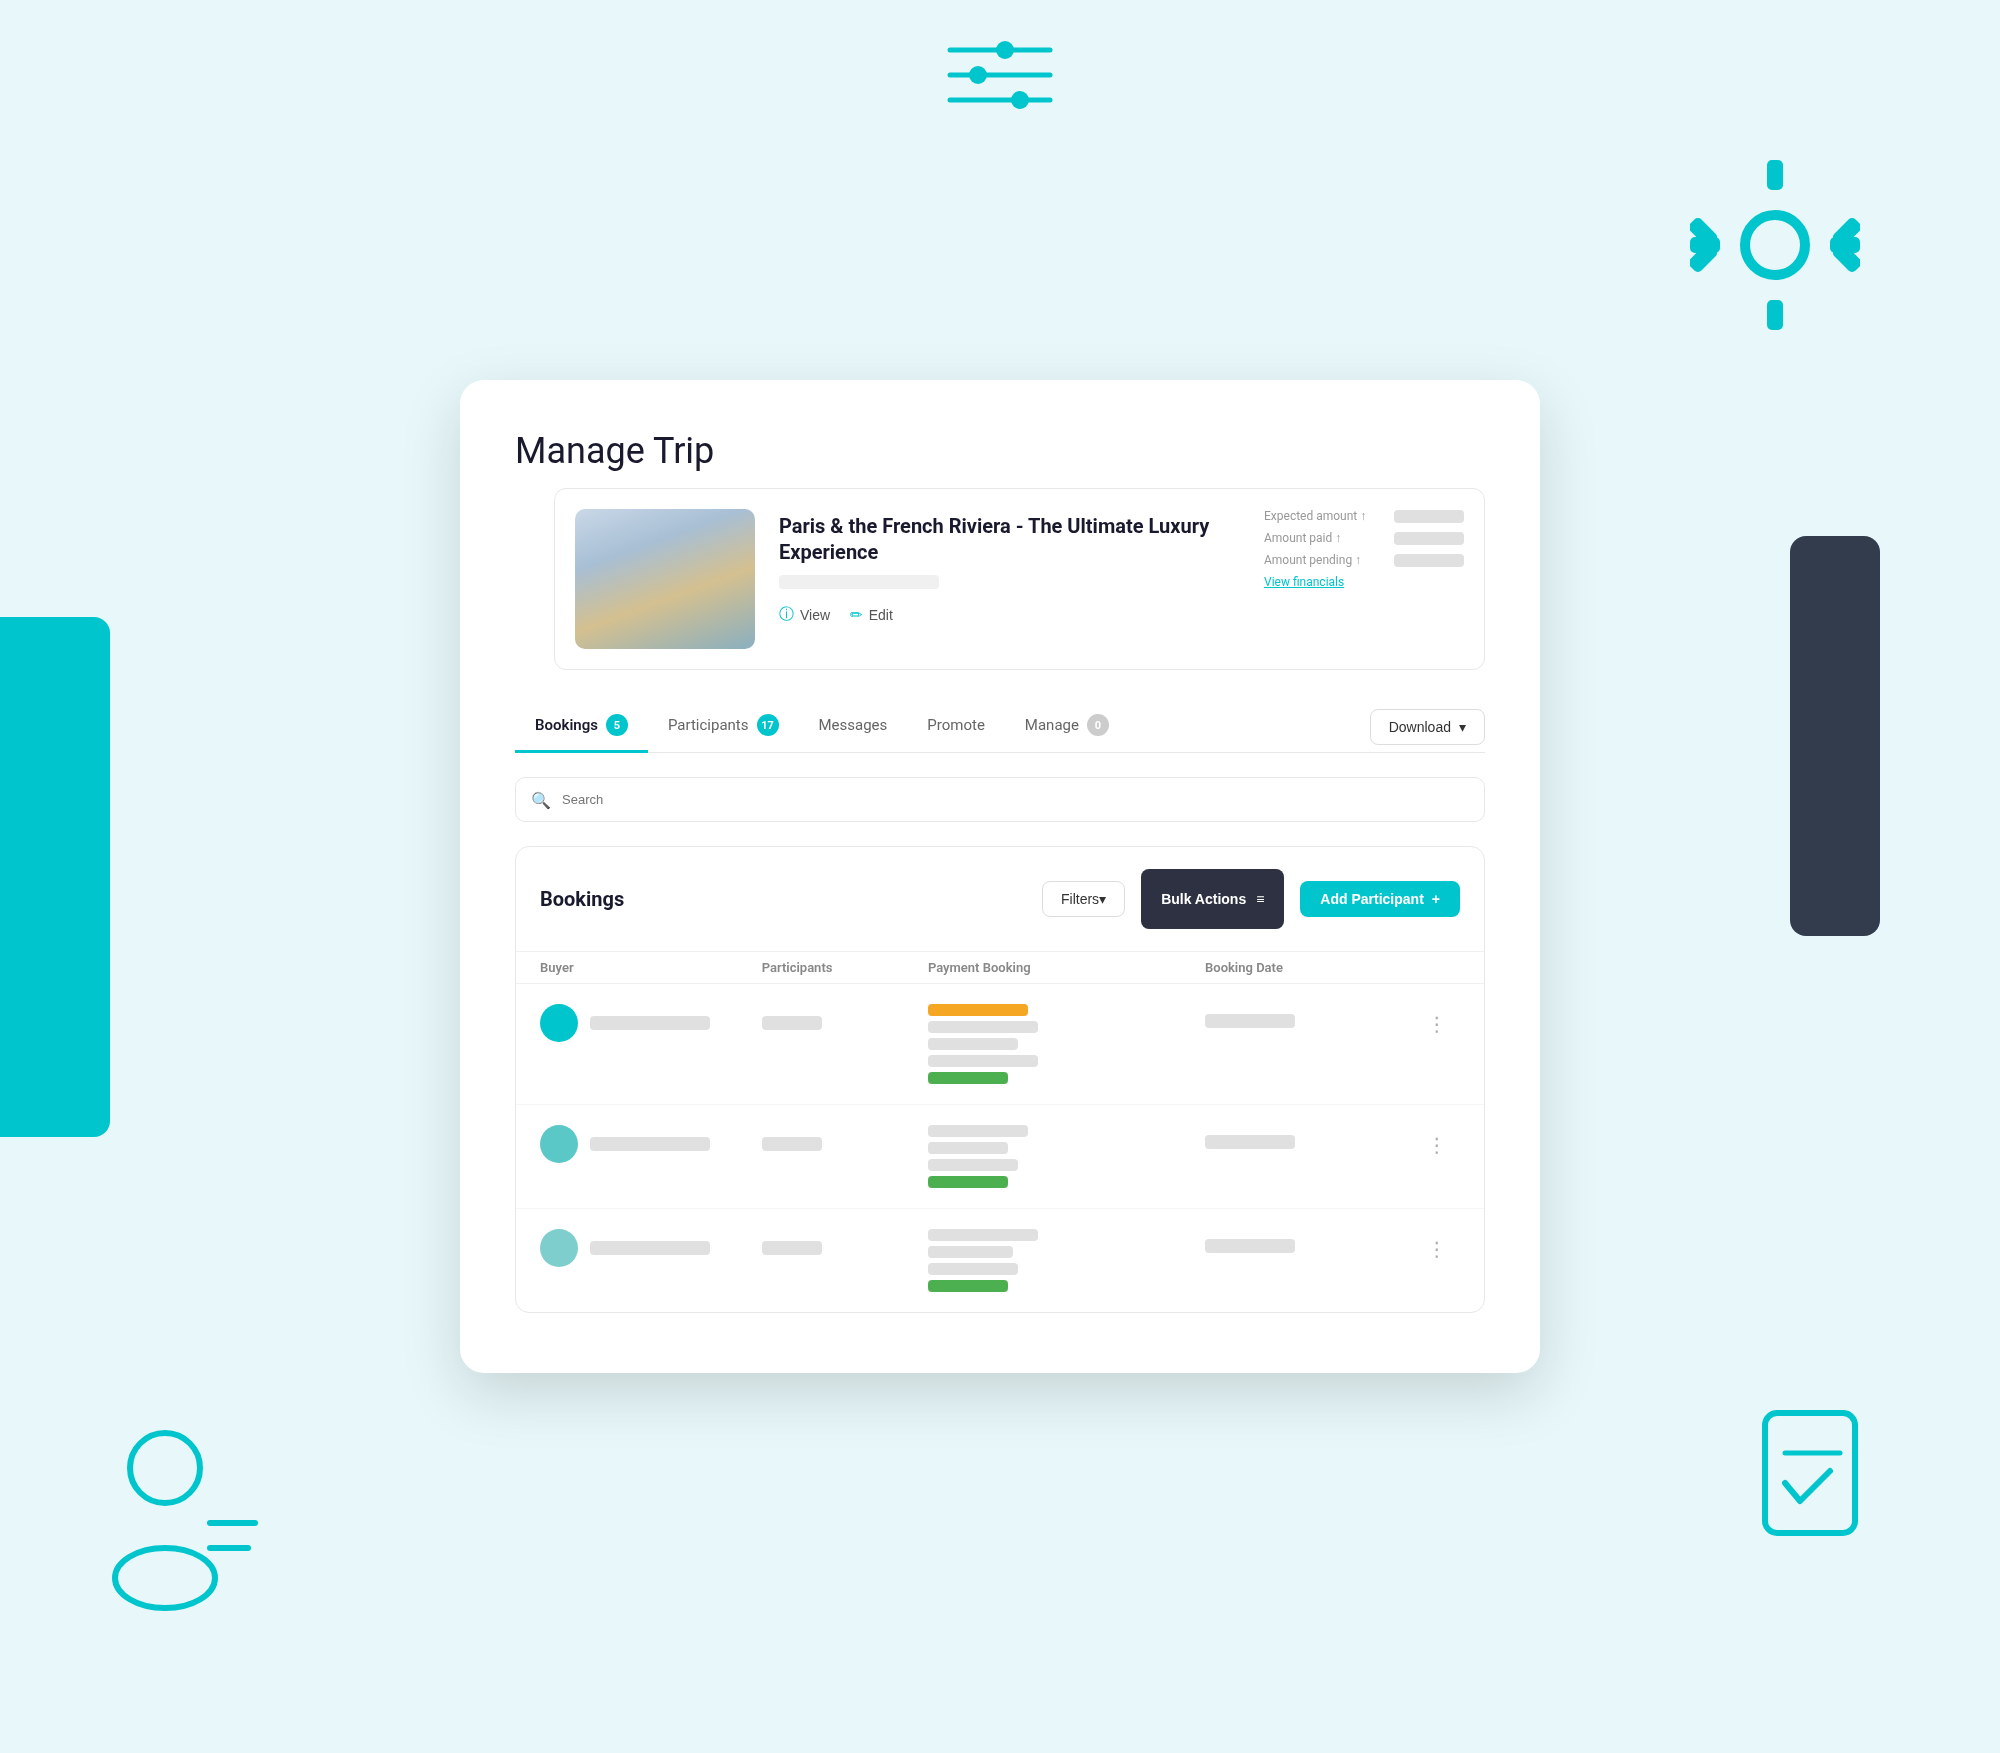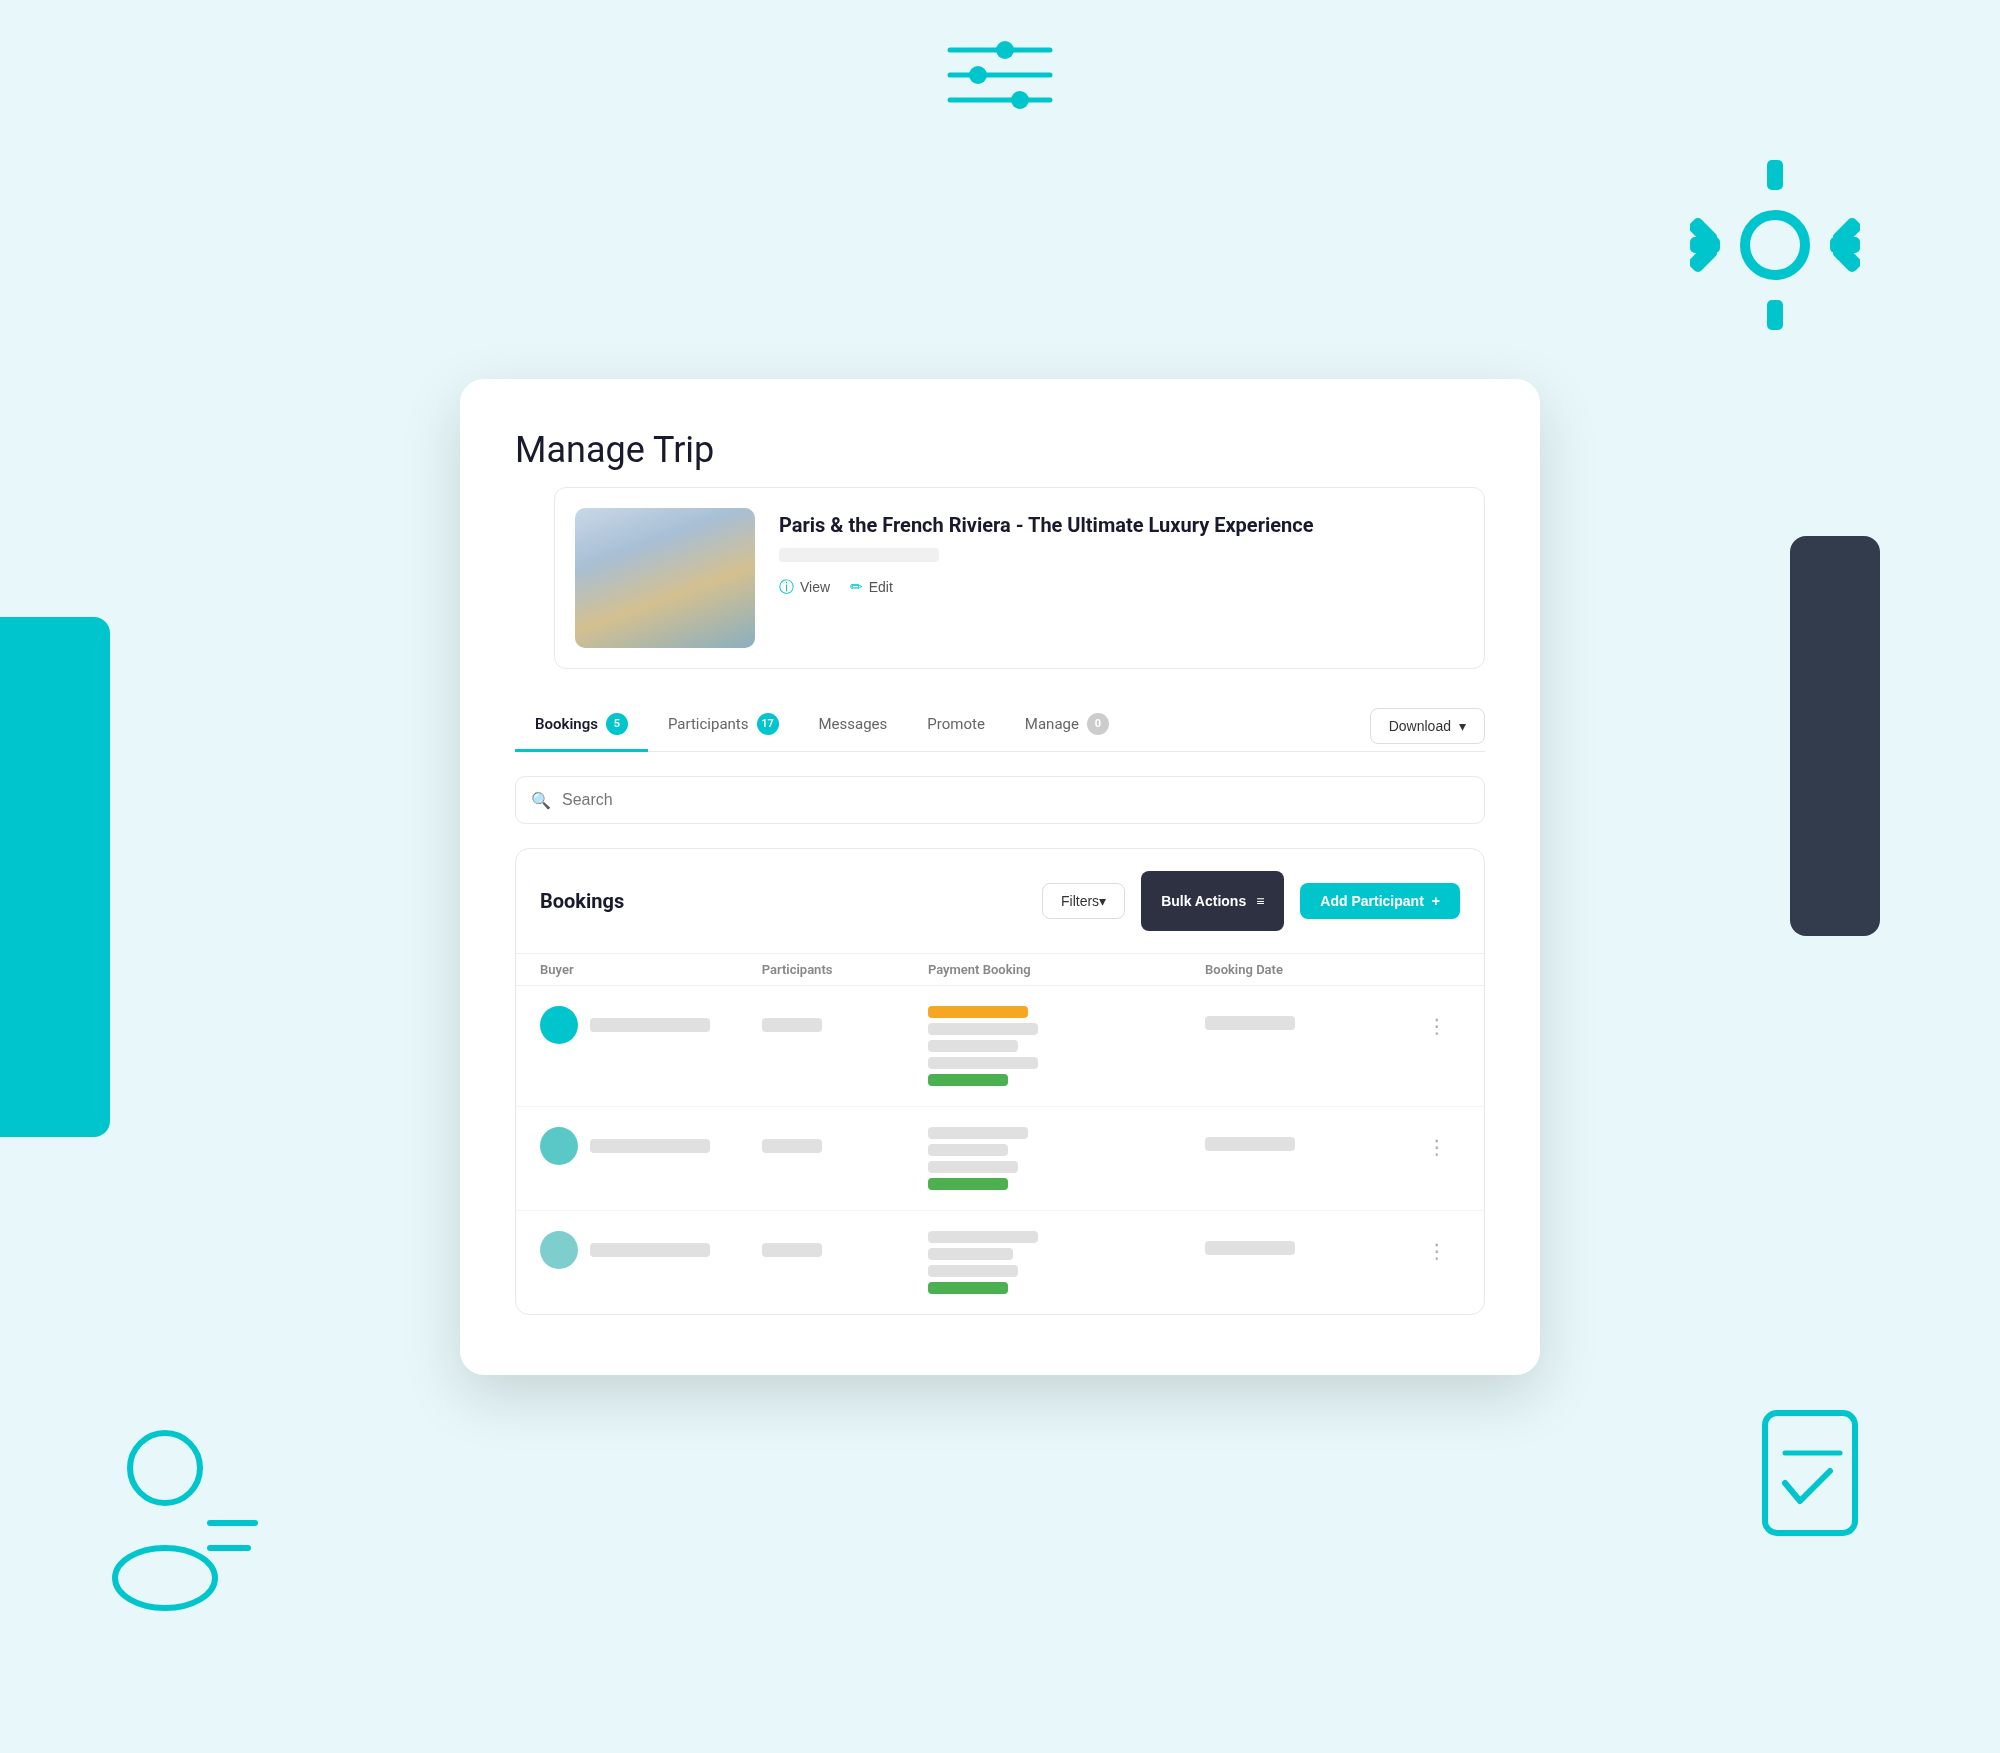--- a/index.html
+++ b/index.html
@@ -277,21 +277,21 @@
     .search-container {
       position: relative;
       margin-bottom: 24px;
     }
 
     .search-input {
       width: 100%;
       padding: 14px 18px 14px 46px;
       border: 1.5px solid #e8e8e8;
       border-radius: 10px;
-      font-size: 16px;
+      font-size: 13px;
       color: #6d28d9;
       outline: none;
       background: #fff;
     }
 
     .search-icon {
       position: absolute;
       left: 16px;
       top: 50%;
       transform: translateY(-50%);
@@ -521,20 +521,37 @@
         <button class="trip-action-btn">
           <span class="action-icon">ⓘ</span>
           <span>View</span>
         </button>
         <button class="trip-action-btn">
           <span class="action-icon">✏</span>
           <span>Edit</span>
         </button>
       </div>
     </div>
+    <div class="trip-stats">
+      <div class="stat-row">
+        <span class="stat-label">Expected amount ↑</span>
+        <span class="stat-value"></span>
+      </div>
+      <div class="stat-row">
+        <span class="stat-label">Amount paid ↑</span>
+        <span class="stat-value"></span>
+      </div>
+      <div class="stat-row">
+        <span class="stat-label">Amount pending ↑</span>
+        <span class="stat-value"></span>
+      </div>
+      <div class="stat-row">
+        <span class="stat-link" style="cursor:pointer;">View financials</span>
+      </div>
+    </div>
   </div>
 
   <div class="tabs-row">
     <div class="tabs-list">
       <div class="tab active">
         <span>Bookings</span>
         <span class="tab-badge">5</span>
       </div>
       <div class="tab">
         <span>Participants</span>

